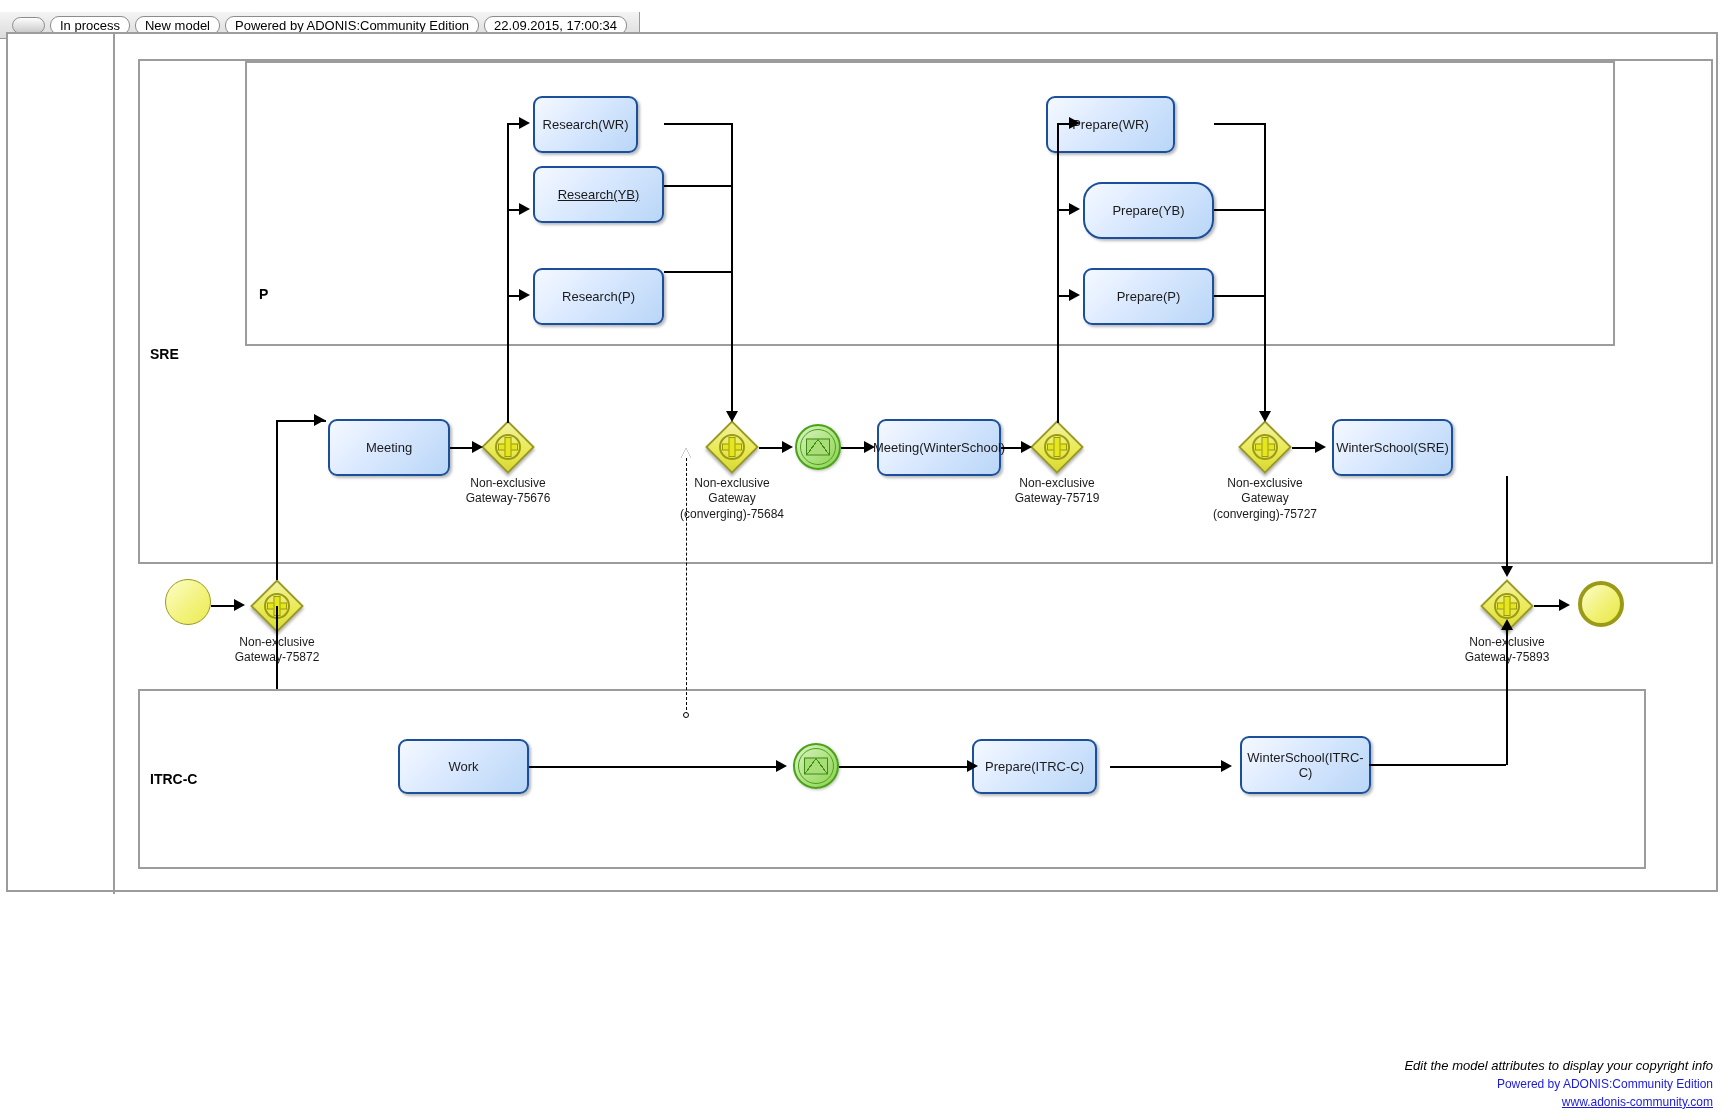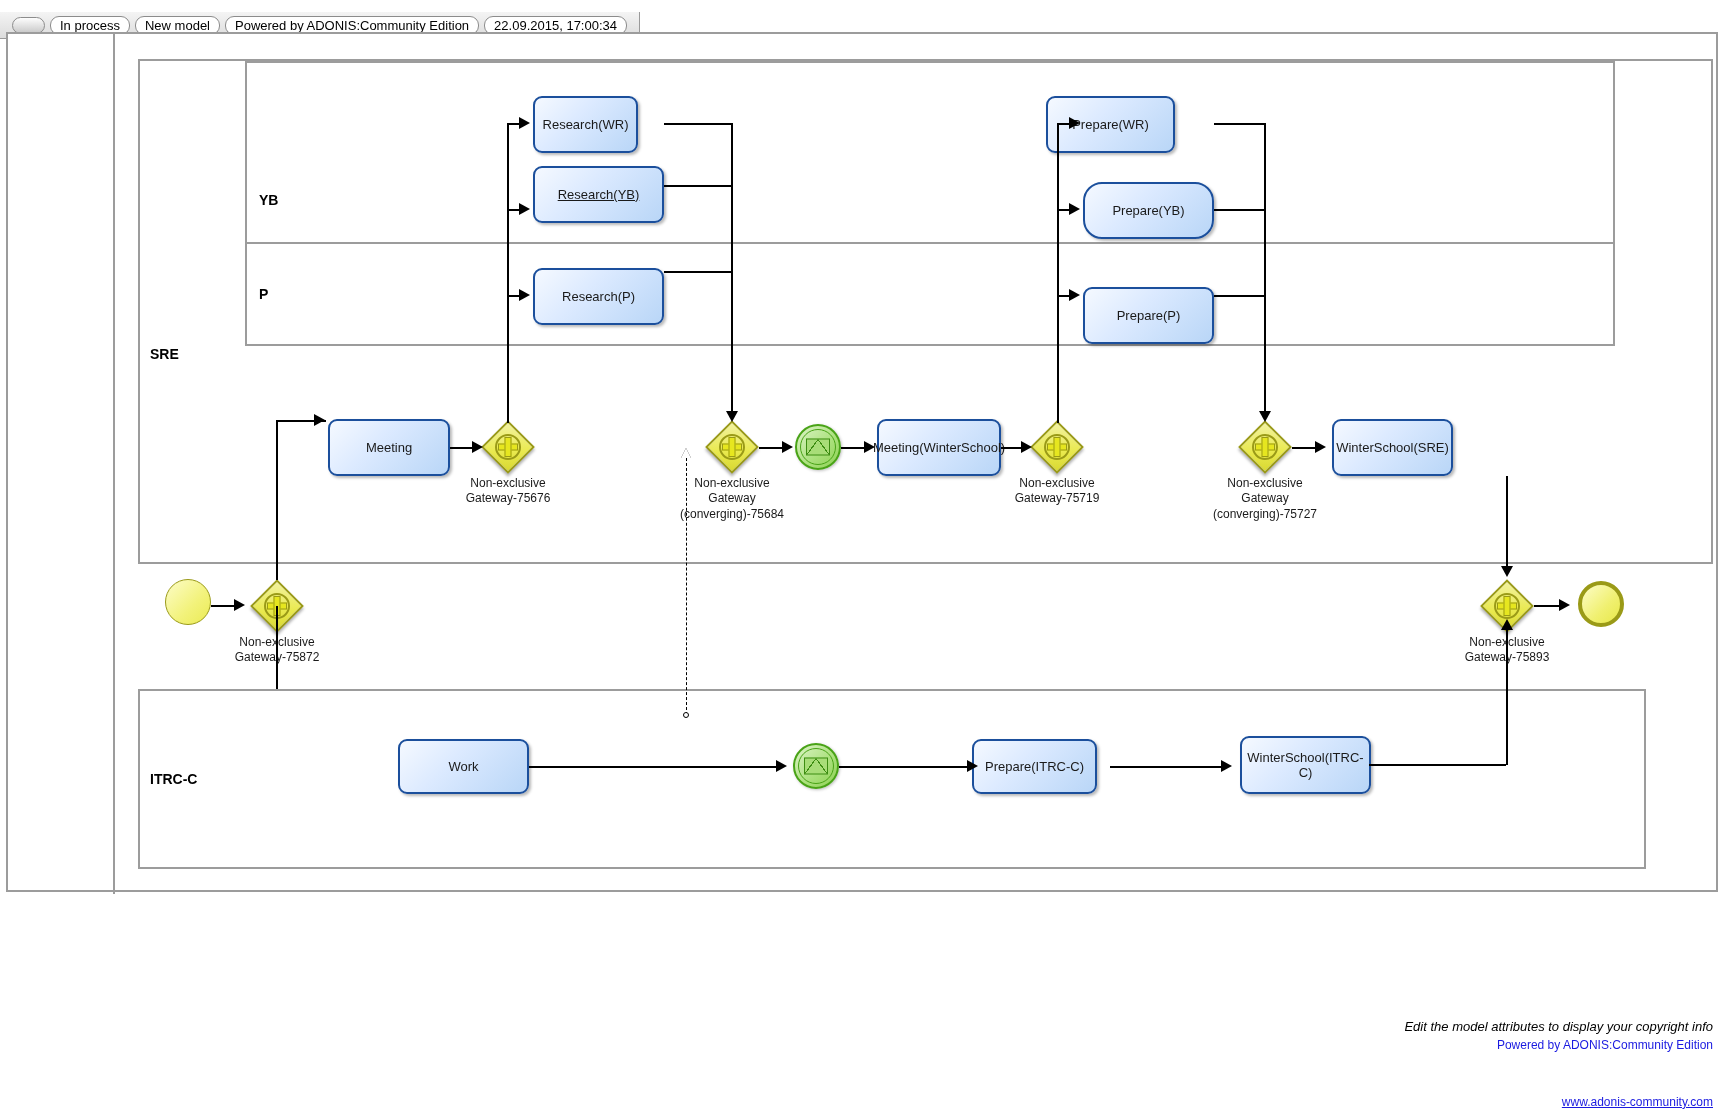--- a/index.html
+++ b/index.html
@@ -165,21 +165,21 @@
     position:absolute; width:6px; height:6px; border-radius:50%;
     border:1.3px solid #000; background:#fff;
   }
 
   
   #footer {
     position:absolute; right:10px; bottom:8px; text-align:right; line-height:1.45;
   }
   #footer .f1 { font-size:13px; font-style:italic; color:#000; }
   #footer .f2 { font-size:12px; color:#1a1ae0; }
-  #footer .f3 { font-size:12px; color:#1a1ae0; text-decoration:underline;margin-top:39px; }
+  #footer .f3 { font-size:12px; color:#1a1ae0; text-decoration:underline; }
 </style>
 </head>
 <body>
 
 <div id="toolbar">
   <div class="tb-knob"></div>
   <div class="tb-pill">In process</div>
   <div class="tb-pill">New model</div>
   <div class="tb-pill">Powered by ADONIS:Community Edition</div>
   <div class="tb-pill">22.09.2015, 17:00:34</div>
@@ -190,35 +190,32 @@
   <div id="model-frame">
 
     <div id="pool-itrc">
       <div id="pool-itrc-label">ITRC</div>
     </div>
 
     <div id="lane-sre">
       <div id="lane-sre-label">SRE</div>
 
       <div id="sublanes">
-        <div class="sublane" style="top:95px;height:86px;">
-          <div class="sublane-label">YB</div>
-        </div>
         <div class="sublane" style="top:181px;height:100px;">
           <div class="sublane-label">P</div>
         </div>
       </div>
 
       <div class="task" style="left:393px;top:35px;width:105px;height:57px;">Research(WR)</div>
       <div class="task" style="left:393px;top:105px;width:131px;height:57px;text-decoration:underline;">Research(YB)</div>
       <div class="task" style="left:393px;top:207px;width:131px;height:57px;">Research(P)</div>
 
       <div class="task" style="left:906px;top:35px;width:129px;height:57px;">Prepare(WR)</div>
       <div class="task" style="left:943px;top:121px;width:131px;height:57px;border-radius:19px;">Prepare(YB)</div>
-      <div class="task" style="left:943px;top:207px;width:131px;height:57px;margin-top:19px;">Prepare(P)</div>
+      <div class="task" style="left:943px;top:207px;width:131px;height:57px;">Prepare(P)</div>
 
       <div class="task" style="left:188px;top:358px;width:122px;height:57px;">Meeting</div>
       <div class="task" style="left:737px;top:358px;width:124px;height:57px;">Meeting(WinterSchool)</div>
       <div class="task" style="left:1192px;top:358px;width:121px;height:57px;">WinterSchool(SRE)</div>
 
       <div class="gateway" style="left:341px;top:359px;">
         <div class="diamond"></div>
         <div class="plus-circle"></div>
         <div class="plus-h"></div>
         <div class="plus-v"></div>

